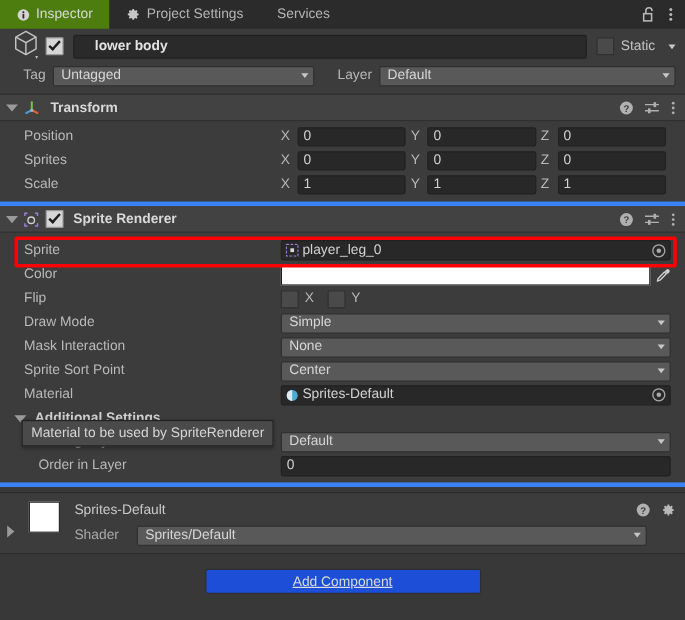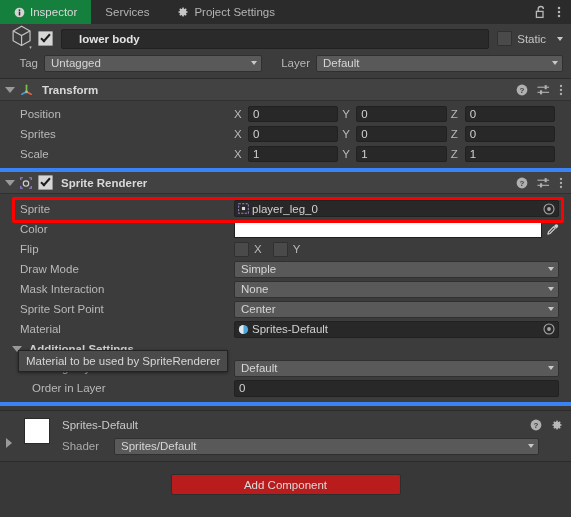--- a/index.html
+++ b/index.html
@@ -29,21 +29,21 @@
   .tab {
     display: flex;
     align-items: center;
     gap: 5px;
     padding: 0 14px;
     font-size: 11.5px;
     color: #b4b4b4;
     position: relative;
   }
   .tab.active {
-    background: #15803d;
+    background: #4d7c0f;
     color: #d9d9d9;
   }
   .tab-spacer { flex: 1 1 auto; }
   .tabbar-right {
     display: flex;
     align-items: center;
     gap: 10px;
     padding-right: 10px;
   }
   .icon { display: inline-block; line-height: 0; }
@@ -277,57 +277,58 @@
   
   .addcomp-area {
     padding: 12px 0 0 0;
     display: flex;
     justify-content: center;
     background: #383838;
   }
   .addcomp-btn {
     width: 228px;
     height: 19px;
-    background: #b91c1c;
+    background: #1d4ed8;
     border: 1px solid #2e2e2e;
     border-radius: 2px;
     display: flex;
     align-items: center;
     justify-content: center;
     font-size: 11.5px;
     color: #dcdcdc;
+    text-decoration: underline;
   }
 </style>
 </head>
 <body>
 
 <div class="root">
 
   <div class="tabbar">
     <div class="tab active">
       <span class="icon">
         <svg width="11" height="11" viewBox="0 0 12 12">
           <circle cx="6" cy="6" r="5.3" fill="#d4d4d4"></circle>
           <rect x="5.2" y="5" width="1.6" height="4.2" fill="#2b2b2b"></rect>
           <rect x="5.2" y="2.6" width="1.6" height="1.7" fill="#2b2b2b"></rect>
         </svg>
       </span>
       <span>Inspector</span>
     </div>
     <div class="tab">
-      <span>Services</span>
-    </div>
-    <div class="tab">
       <span class="icon">
         <svg width="12" height="12" viewBox="0 0 16 16">
           <path fill="#c6c6c6" d="M8 5.2A2.8 2.8 0 1 0 8 10.8 2.8 2.8 0 0 0 8 5.2zm0 4.3a1.5 1.5 0 1 1 0-3 1.5 1.5 0 0 1 0 3z"></path>
           <path fill="#c6c6c6" d="M14 7.1l-1.5-.25a4.7 4.7 0 0 0-.5-1.2l.9-1.25-1.3-1.3-1.25.9a4.7 4.7 0 0 0-1.2-.5L8.9 2h-1.8l-.25 1.5a4.7 4.7 0 0 0-1.2.5l-1.25-.9-1.3 1.3.9 1.25a4.7 4.7 0 0 0-.5 1.2L2 7.1v1.8l1.5.25c.12.43.29.83.5 1.2l-.9 1.25 1.3 1.3 1.25-.9c.37.21.77.38 1.2.5L7.1 14h1.8l.25-1.5c.43-.12.83-.29 1.2-.5l1.25.9 1.3-1.3-.9-1.25c.21-.37.38-.77.5-1.2L14 8.9z"></path>
         </svg>
       </span>
       <span>Project Settings</span>
+    </div>
+    <div class="tab">
+      <span>Services</span>
     </div>
     <div class="tab-spacer"></div>
     <div class="tabbar-right">
       <span class="icon">
         <svg width="12" height="14" viewBox="0 0 12 14">
           <path d="M3.2 6.2V4.1a2.6 2.6 0 0 1 5.2 0" fill="none" stroke="#b8b8b8" stroke-width="1.3"></path>
           <rect x="1.4" y="6.4" width="6.6" height="6" fill="none" stroke="#b8b8b8" stroke-width="1.3"></rect>
         </svg>
       </span>
       <span class="icon">

